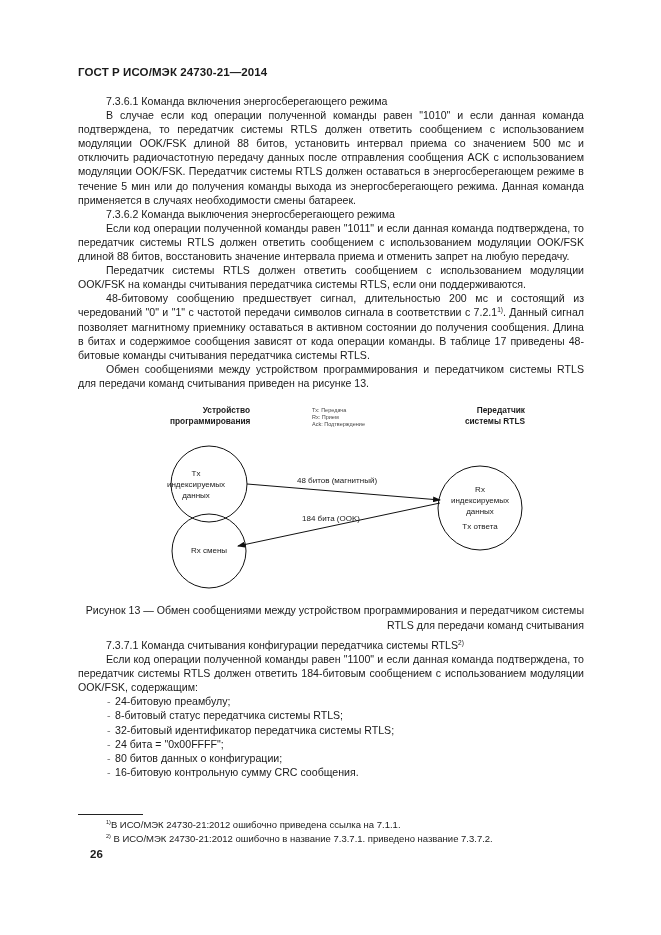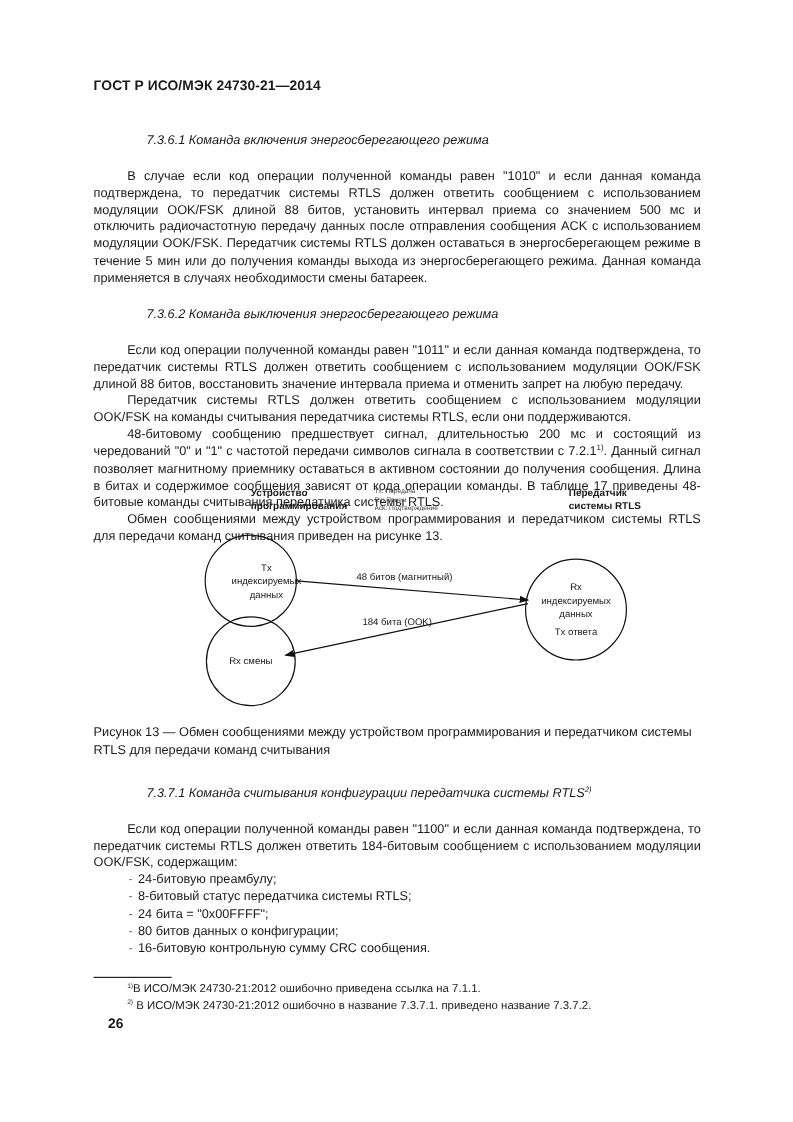--- a/index.html
+++ b/index.html
@@ -2,33 +2,33 @@
 <html><head>
   <meta charset="utf-8">
   <style>
     html, body { margin: 0; padding: 0; background: #ffffff; }
     body { width: 661px; height: 935px; position: relative; overflow: hidden;
       font-family: "Liberation Sans", sans-serif; color: #1a1a1a; }
     .page-header { position: absolute; left: 78px; top: 66px; font-size: 11.5px; font-weight: bold; letter-spacing: 0.1px; }
     .body-text { position: absolute; left: 78px; width: 506px; font-size: 10.6px; line-height: 14.1px; }
     .p { text-align: justify; margin: 0; }
     .ind { text-indent: 28px; }
-    .heading { text-indent: 28px; margin: 16px; font-style: italic; }
+    .heading { text-indent: 28px; margin: 0; }
     sup { font-size: 6.5px; vertical-align: 4px; line-height: 0; }
     .list { margin: 0; padding: 0; list-style: none; }
     .list li { padding-left: 28px; position: relative; }
     .list li .dash { position: absolute; left: 29px; color: #777; }
     .list li .item { padding-left: 9px; }
     .figure { position: absolute; left: 0; top: 0; width: 661px; height: 600px; pointer-events: none; }
     .figure svg { position: absolute; left: 0; top: 0; }
-    .fig-label { position: absolute; font-size: 8.3px; font-weight: bold; text-align: left; line-height: 11px; margin-left: 39px; }
+    .fig-label { position: absolute; font-size: 8.3px; font-weight: bold; text-align: right; line-height: 11px; }
     .legend { position: absolute; font-size: 5.5px; line-height: 7px; color: #444; }
     .node-text { position: absolute; font-size: 8px; text-align: center; line-height: 11px; }
     .arrow-label { position: absolute; font-size: 8px; }
-    .caption { position: absolute; left: 78px; width: 506px; top: 603px; font-size: 10.6px; line-height: 14.5px; text-align: left; }
+    .caption { position: absolute; left: 78px; width: 506px; top: 603px; font-size: 10.6px; line-height: 14.5px; text-align: right; }
     .footnote-rule { position: absolute; left: 78px; top: 814px; width: 65px; border-top: 1px solid #222; }
     .footnotes { position: absolute; left: 78px; top: 818px; font-size: 9.5px; line-height: 13.5px; }
     .footnotes div { padding-left: 28px; }
     .footnotes sup { font-size: 5.5px; }
     .page-number { position: absolute; left: 78px; top: 848px; font-size: 11.5px; font-weight: bold; margin-left: 12px; }
   </style>
 </head>
 <body>
 
 <div class="page-header">ГОСТ Р ИСО/МЭК 24730-21—2014</div>
@@ -64,21 +64,21 @@
   <div class="legend" style="left:312px; top:407px;">
     <div>Tx: Передача</div>
     <div>Rx: Прием</div>
     <div>Ack: Подтверждение</div>
   </div>
   <div class="fig-label" style="left:435px; top:405px; width:90px;">
     <div>Передатчик</div>
     <div>системы RTLS</div>
   </div>
 
-  <div class="node-text" style="left:184px; top:468px; width:76px;">
+  <div class="node-text" style="left:158px; top:468px; width:76px;">
     <div>Tx</div>
     <div>индексируемых</div>
     <div>данных</div>
   </div>
   <div class="node-text" style="left:171px; top:545px; width:76px;">Rx смены</div>
   <div class="node-text" style="left:438px; top:484px; width:84px;">
     <div>Rx</div>
     <div>индексируемых</div>
     <div>данных</div>
     <div style="margin-top:4px;text-align:center;">Tx ответа</div>
@@ -91,21 +91,21 @@
   <div>Рисунок 13 — Обмен сообщениями между устройством программирования и передатчиком системы</div>
   <div>RTLS для передачи команд считывания</div>
 </div>
 
 <div class="body-text" style="top:638px;">
   <p class="heading"><span>7.3.7.1 Команда считывания конфигурации передатчика системы RTLS</span><sup>2)</sup></p>
   <p class="p ind">Если код операции полученной команды равен "1100" и если данная команда подтверждена, то передатчик системы RTLS должен ответить 184-битовым сообщением с использованием модуляции OOK/FSK, содержащим:</p>
   <ul class="list">
     <li><span class="dash">-</span><span class="item">24-битовую преамбулу;</span></li>
     <li><span class="dash">-</span><span class="item">8-битовый статус передатчика системы RTLS;</span></li>
-    <li><span class="dash">-</span></li>
+    <li><span class="dash">-</span><span class="item">32-битовый идентификатор передатчика системы RTLS;</span></li>
     <li><span class="dash">-</span><span class="item">24 бита = "0x00FFFF";</span></li>
     <li><span class="dash">-</span><span class="item">80 битов данных о конфигурации;</span></li>
     <li><span class="dash">-</span><span class="item">16-битовую контрольную сумму CRC сообщения.</span></li>
   </ul>
 </div>
 
 <div class="footnote-rule"></div>
 <div class="footnotes">
   <div><sup>1)</sup><span>В ИСО/МЭК 24730-21:2012 ошибочно приведена ссылка на 7.1.1.</span></div>
   <div><sup>2)</sup><span> В ИСО/МЭК 24730-21:2012 ошибочно в название 7.3.7.1. приведено название 7.3.7.2.</span></div>

